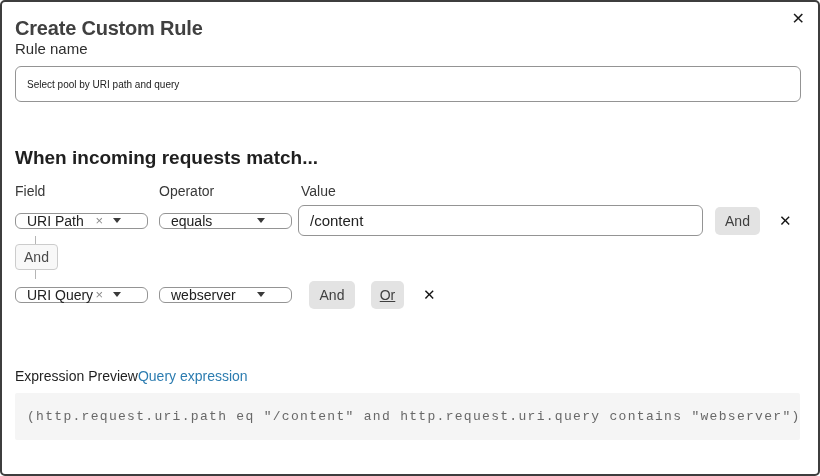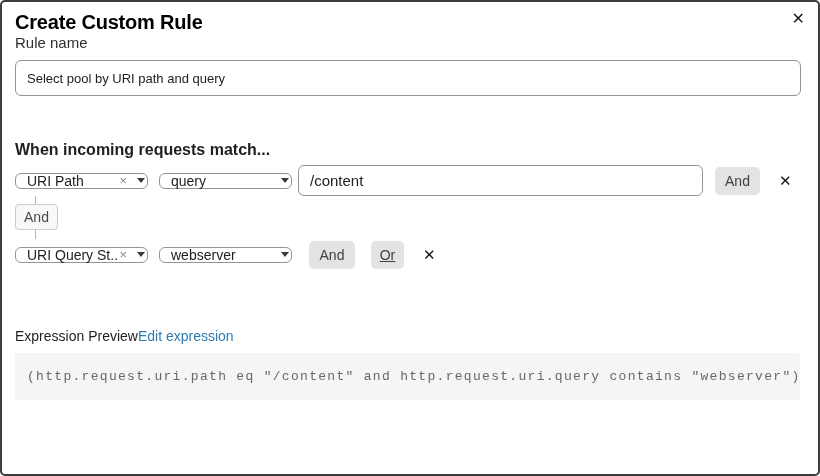--- a/index.html
+++ b/index.html
@@ -10,24 +10,24 @@
     position:relative;
     width:820px; height:476px;
     background:#ffffff;
     border:2px solid #3d3d3d;
     border-radius:5px;
     padding:0 13px;
     overflow:hidden;
   }
 
   .dialog-title {
-    padding-top:9px;
+    padding-top:15px;
     font-size:20px;
     font-weight:700;
-    color:#000000;
+    color:#404040;
     letter-spacing:-0.2px;
   }
   .close-btn {
     position:absolute;
     top:7px; right:11px;
     font-size:16px;
     font-weight:700;
     color:#1a1a1a;
     line-height:1;
     cursor:pointer;
@@ -36,42 +36,42 @@
 
   .rule-name-label { font-size:15px; color:#2e2e2e; }
   .rule-name-helper { margin-top:6px; font-size:14px; color:#8f8f8f; }
   .name-input {
     display:block;
     margin-top:9px;
     width:786px; height:31px;
     border:1px solid #949494;
     border-radius:6px;
     padding:17px 11px;
-    font-size:13px;
+    font-size:10px;
     color:#222222;
     font-family:"Liberation Sans","DejaVu Sans",sans-serif;
     outline:none;
     background:#ffffff;
   }
 
-  .match-heading { margin-top:45px; font-size:16px; font-weight:700; color:#1f1f1f; }
+  .match-heading { margin-top:45px; font-size:19px; font-weight:700; color:#1f1f1f; }
 
   .col-labels { display:flex; margin-top:14px; font-size:14px; color:#383838; }
   .col-field { width:144px; }
   .col-operator { width:142px; }
   .col-value { flex:1; }
 
   .cond-row { display:flex; align-items:center; margin-top:6px; height:31px; }
 
   .select-box {
     display:flex; align-items:center;
     width:133px; height:16px;
     border:1px solid #949494;
     border-radius:6px;
-    padding:0 2px 0 11px;
+    padding:0 26px 0 11px;
     font-size:14px;
     color:#222222;
     background:#ffffff;
     cursor:pointer;
   }
   .select-box .label { white-space:nowrap; overflow:hidden; }
   .clear-x { margin-left:auto; font-size:13px; color:#8a8a8a; line-height:1; padding:0 2px; }
   .caret {
     width:0; height:0; margin-left:8px;
     border-left:4.5px solid transparent;
@@ -160,30 +160,35 @@
 <div class="dialog">
 
   <div class="dialog-title">Create Custom Rule</div>
   <div class="close-btn">✕</div>
 
   <div class="rule-name-label">Rule name</div>
   <input class="name-input" type="text" value="Select pool by URI path and query" style="">
 
   <div class="match-heading">When incoming requests match...</div>
 
+  <div class="col-labels">
+    <div class="col-field">Field</div>
+    <div class="col-operator">Operator</div>
+    <div class="col-value">Value</div>
+  </div>
 
   <div class="cond-row">
     <div class="select-box">
       <span class="label">URI Path</span>
       <span class="clear-x">×</span>
       <span class="caret"></span>
     </div>
     <div class="gap-a"></div>
     <div class="select-box">
-      <span class="label">query</span>
+      <span class="label">equals</span>
       <span class="caret caret-only"></span>
     </div>
     <div class="gap-b"></div>
     <input class="value-input w-row1" type="text" value="/content" style="">
     <button class="logic-btn and-btn1">And</button>
     <span class="remove-btn">✕</span>
   </div>
 
   <div class="joiner-wrap">
     <div class="joiner-line top"></div>
@@ -203,17 +208,17 @@
       <span class="caret caret-only"></span>
     </div>
     <div class="gap-b"></div>
     <button class="logic-btn and-btn2">And</button>
     <button class="logic-btn or-btn">Or</button>
     <span class="remove-btn">✕</span>
   </div>
 
   <div class="expr-header">
     <div class="expr-label">Expression Preview</div>
-    <div class="expr-edit-link">Edit expression</div>
+    <div class="expr-edit-link">Query expression</div>
   </div>
   <div class="expr-code">(http.request.uri.path eq "/content" and http.request.uri.query contains "webserver")</div>
 
 </div>
 
 </body></html>

